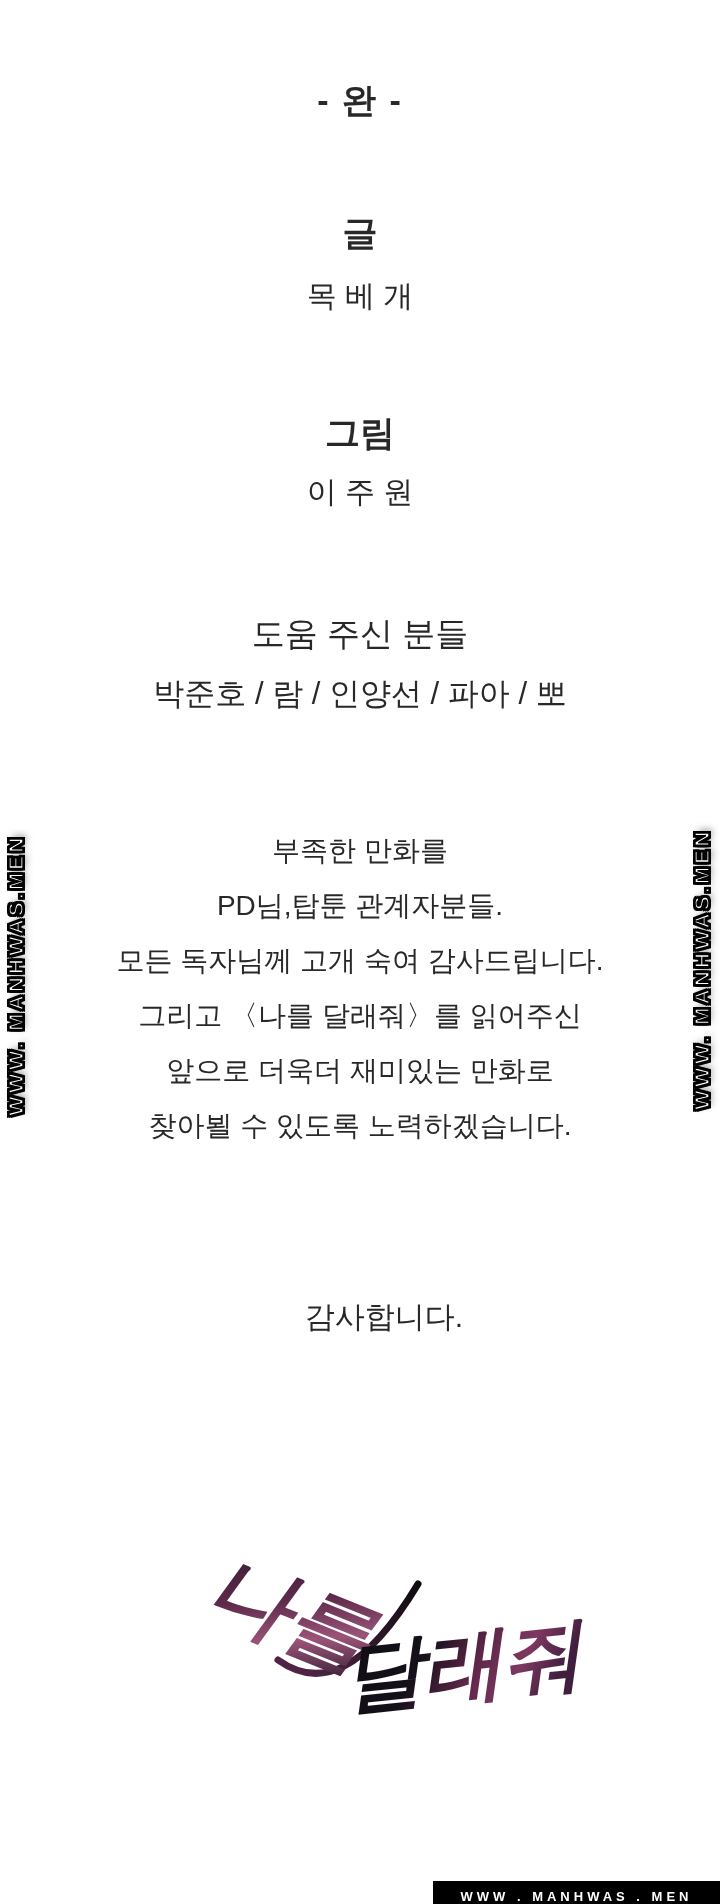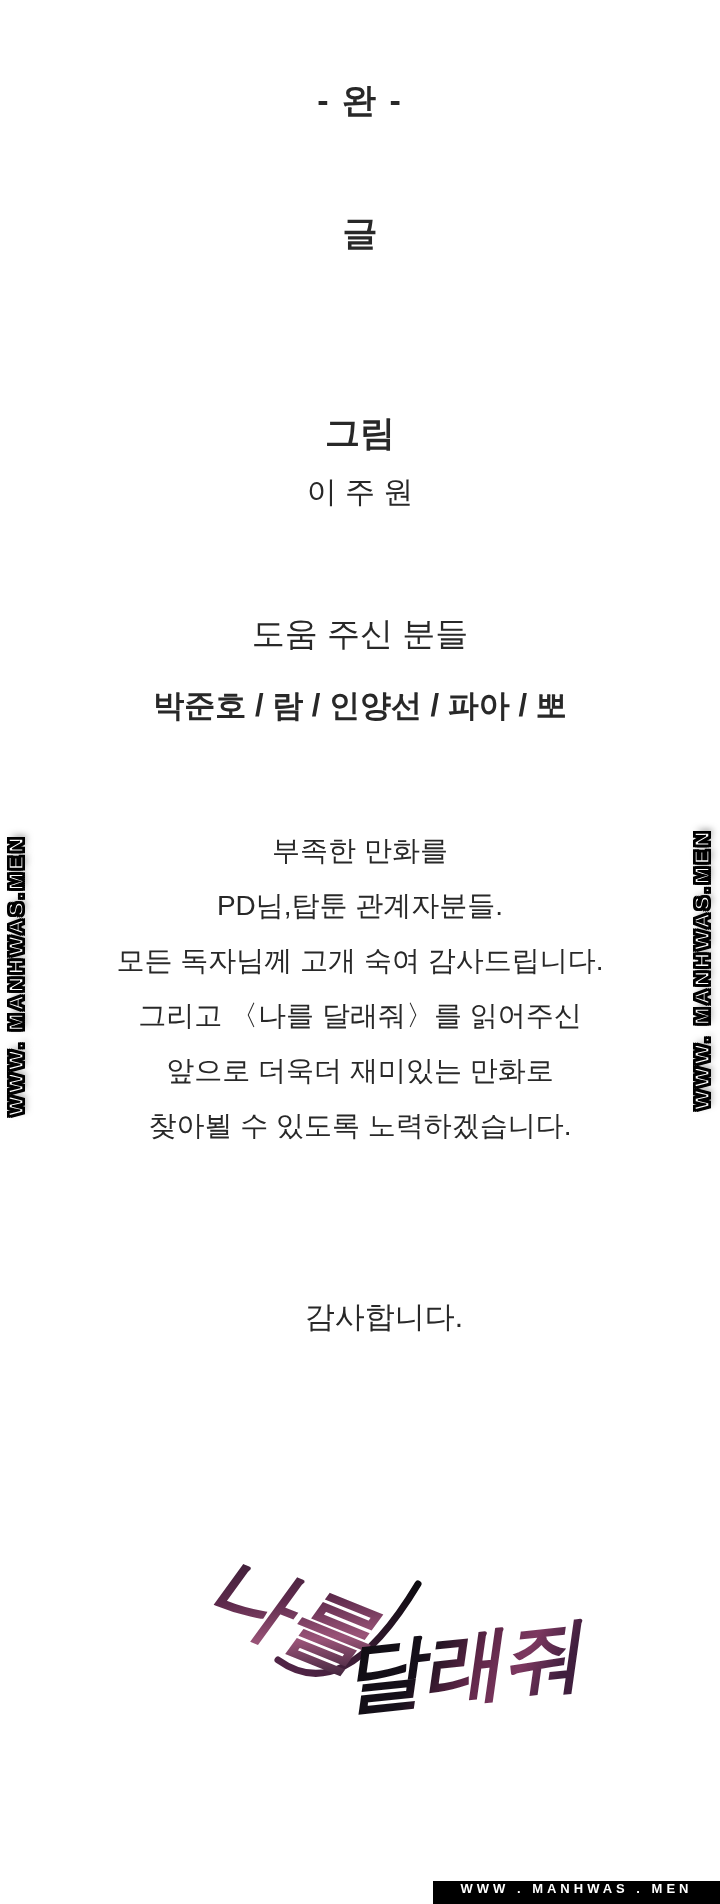--- a/index.html
+++ b/index.html
@@ -18,21 +18,21 @@
     width: 100%;
     text-align: center;
     white-space: nowrap;
   }
   .end-label   { top: 78px;  font-size: 34px; font-weight: 600; letter-spacing: 2px; }
   .role-writer { top: 210px; font-size: 35px; font-weight: 700; }
   .name-writer { top: 276px; font-size: 30px; font-weight: 400; }
   .role-artist { top: 410px; font-size: 35px; font-weight: 700; text-align: center; }
   .name-artist { top: 472px; font-size: 30px; font-weight: 400; }
   .role-helpers{ top: 612px; font-size: 33px; font-weight: 400; }
-  .name-helpers{ top: 673px; font-size: 31px; font-weight: 700; margin-top: 12px; }
+  .name-helpers{ top: 673px; font-size: 31px; font-weight: 400; }
   .message-block {
     position: absolute;
     top: 823px;
     left: 0;
     width: 100%;
     text-align: center;
     font-size: 28px;
     line-height: 55px;
     font-weight: 400;
   }
@@ -71,39 +71,40 @@
   }
 
   .footer-bar {
     position: absolute;
     left: 433px;
     right: 0;
     top: 1881px;
     height: 23px;
     background: #000000;
     display: flex;
-    align-items: flex-start;
+    align-items: flex-end;
     justify-content: center;
   }
   .footer-text {
     color: #ffffff;
     font-size: 13px;
     font-weight: 700;
     letter-spacing: 4px;
     white-space: nowrap;
   }
 </style>
 </head>
 <body>
 
 <div class="canvas">
 
   <div class="center-text end-label">- 완 -</div>
 
   <div class="center-text role-writer">글</div>
+  <div class="center-text name-writer">목 베 개</div>
 
   <div class="center-text role-artist">그림</div>
   <div class="center-text name-artist">이 주 원</div>
 
   <div class="center-text role-helpers">도움 주신 분들</div>
   <div class="center-text name-helpers">박준호 / 람 / 인양선 / 파아 / 뽀</div>
 
   <div class="message-block">
     <div>부족한 만화를</div>
     <div>PD님,탑툰 관계자분들.</div>

